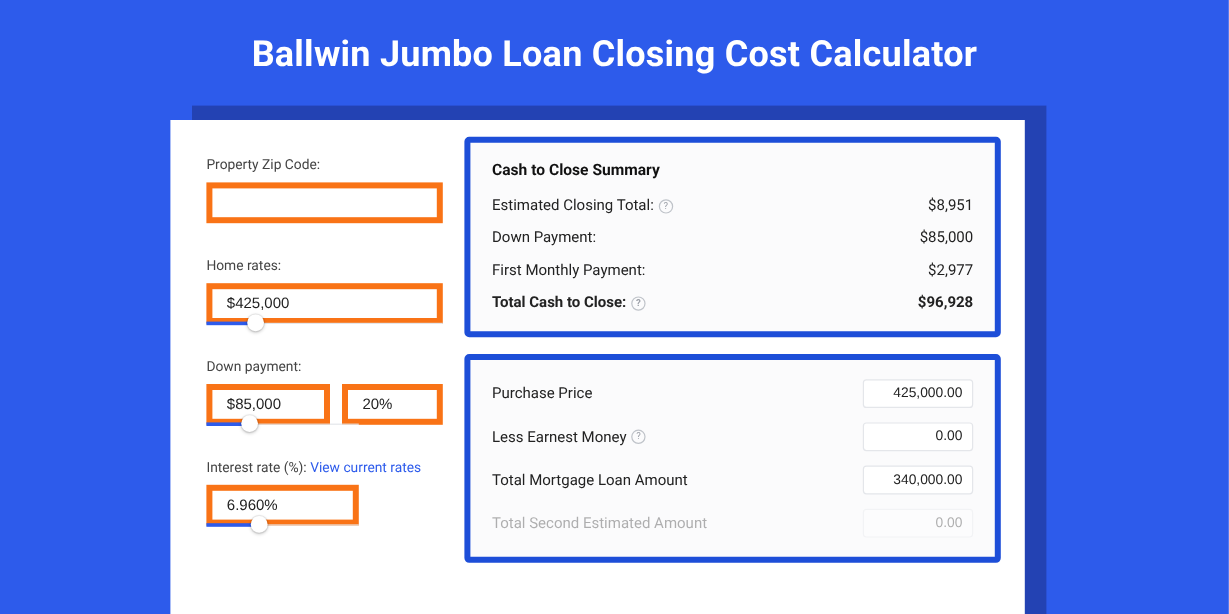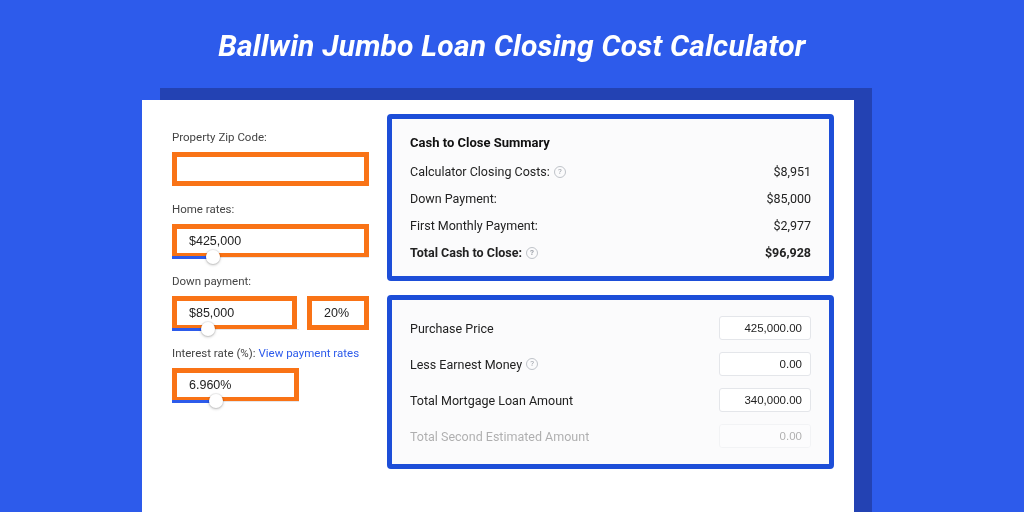--- a/index.html
+++ b/index.html
@@ -1,55 +1,55 @@
 <!DOCTYPE html>
 <html><head>
 <meta charset="utf-8">
 <style>
   * { box-sizing: border-box; margin: 0; padding: 0; }
   html, body { width: 1024px; height: 512px; overflow: hidden; font-family: -apple-system, BlinkMacSystemFont, "Segoe UI", Roboto, Arial, sans-serif; }
   body { background: #2d5beb; position: relative; }
 
   .page-title {
     color: #fff; font-size: 30px; font-weight: 700; text-align: center;
-    padding: 28px 0 18px 0; letter-spacing: 0.2px; font-style: italic;
+    padding: 28px 0 18px 0; letter-spacing: 0.2px;
   }
 
   .card-shadow {
     position: absolute; left: 160px; top: 88px; width: 712px; height: 424px;
     background: #2342b3;
   }
   .card {
     position: absolute; left: 142px; top: 100px; width: 712px; height: 412px;
     background: #fff; display: flex;
   }
 
   .left-col {
     width: 245px; padding: 30px 18px 0 30px; font-size: 12px; color: #333;
   }
   .field-label { font-size: 11.5px; color: #444; margin-bottom: 8px; display: block; }
   .input {
     width: 100%; height: 34px; border: 5px solid #f97316; background: #fff;
     font-size: 12.5px; padding: 0 12px; color: #222;
   }
-  .group { margin-bottom: 16px; }
+  .group { margin-bottom: 28px; }
   .slider-track {
     position: relative; height: 1px; background: #e4e6ea; margin-top: -1px;
   }
   .slider-fill {
     position: absolute; left: 0; top: -1px; height: 3px; background: #2d5beb;
   }
   .slider-knob {
     position: absolute; top: -7px; width: 14px; height: 14px; border-radius: 50%;
     background: #fff; box-shadow: 0 1px 3px rgba(0,0,0,0.25), 0 0 0 1px rgba(0,0,0,0.06);
     transform: translateX(-50%);
   }
   .dp-row { display: flex; gap: 10px; }
   .dp-row .input:first-child { flex: 1; }
-  .dp-row .input:last-child { width: 62px; }
+  .dp-row .input:last-child { width: 84px; }
   .link { color: #2d5beb; text-decoration: none; font-size: 11.5px; }
 
   .right-col {
     flex: 1; padding: 14px 20px 0 0;
   }
   .panel {
     background: #fbfbfc; border: 5px solid #1d4ed8; border-radius: 4px;
     padding: 16px 18px; margin-bottom: 14px;
   }
   .panel h3 { font-size: 13px; font-weight: 700; color: #111; margin-bottom: 14px; }
@@ -105,39 +105,39 @@
       </div>
       <div class="slider-track" style="width:127px">
         <div class="slider-fill" style="width:28%"></div>
         <div class="slider-knob" style="left:28%"></div>
       </div>
     </div>
 
     <div class="group">
       <label class="field-label">
         <span>Interest rate (%):</span>
-        <a href="#" class="link">View payment rates</a>
+        <a href="#" class="link">View current rates</a>
       </label>
       <input class="input" style="width: 127px;" value="6.960%">
       <div class="slider-track" style="width:127px">
         <div class="slider-fill" style="width:35%"></div>
         <div class="slider-knob" style="left:35%"></div>
       </div>
     </div>
 
   </div>
 
   <div class="right-col">
 
     <div class="panel">
       <h3>Cash to Close Summary</h3>
 
       <div class="row">
         <span class="k">
-          <span>Calculator Closing Costs:</span>
+          <span>Estimated Closing Total:</span>
           <span class="hint">?</span>
         </span>
         <span class="v">$8,951</span>
       </div>
 
       <div class="row">
         <span class="k">
             <span>Down Payment:</span>
           </span>
         <span class="v">$85,000</span>

